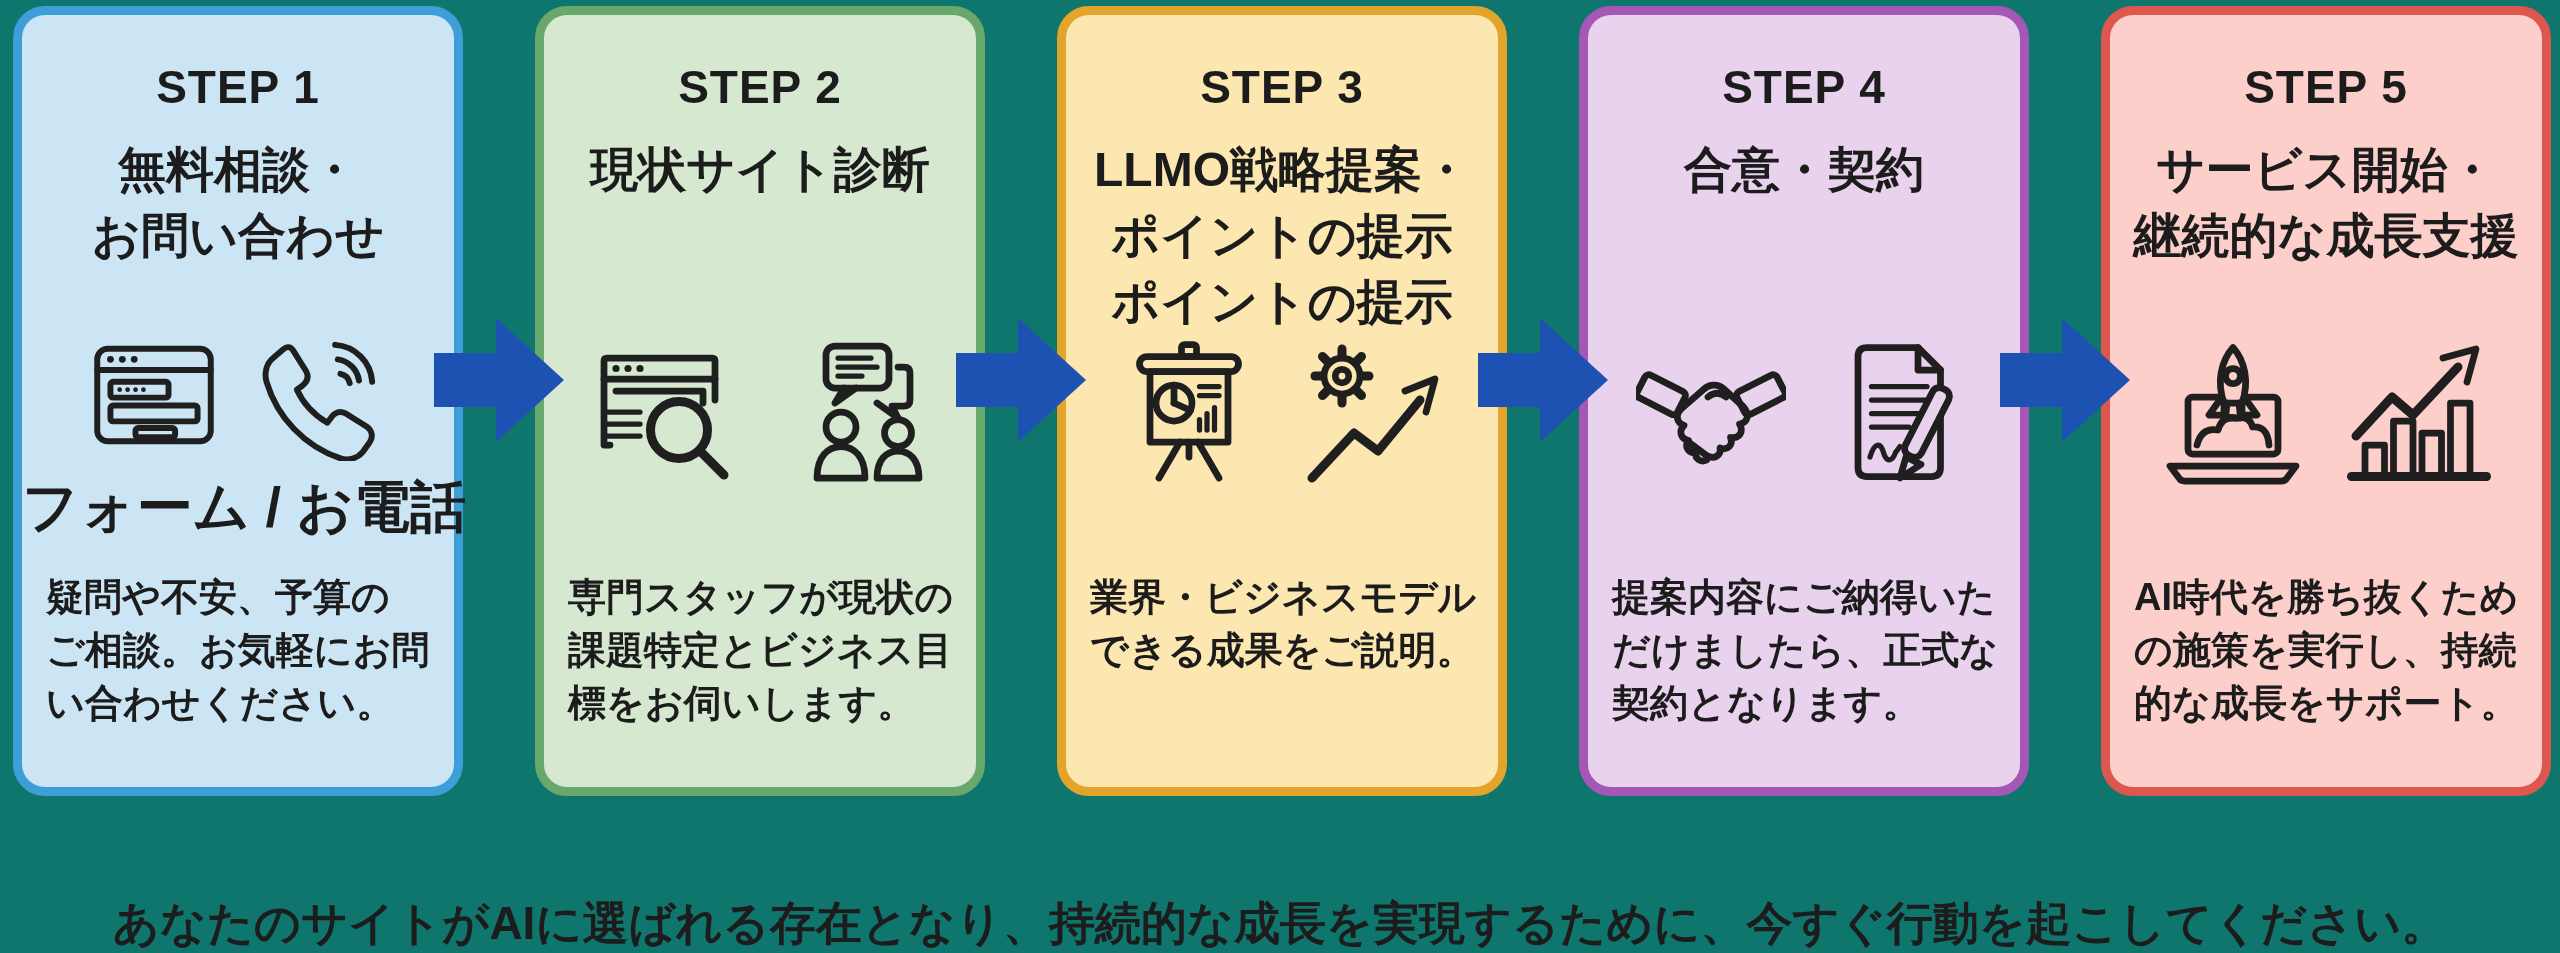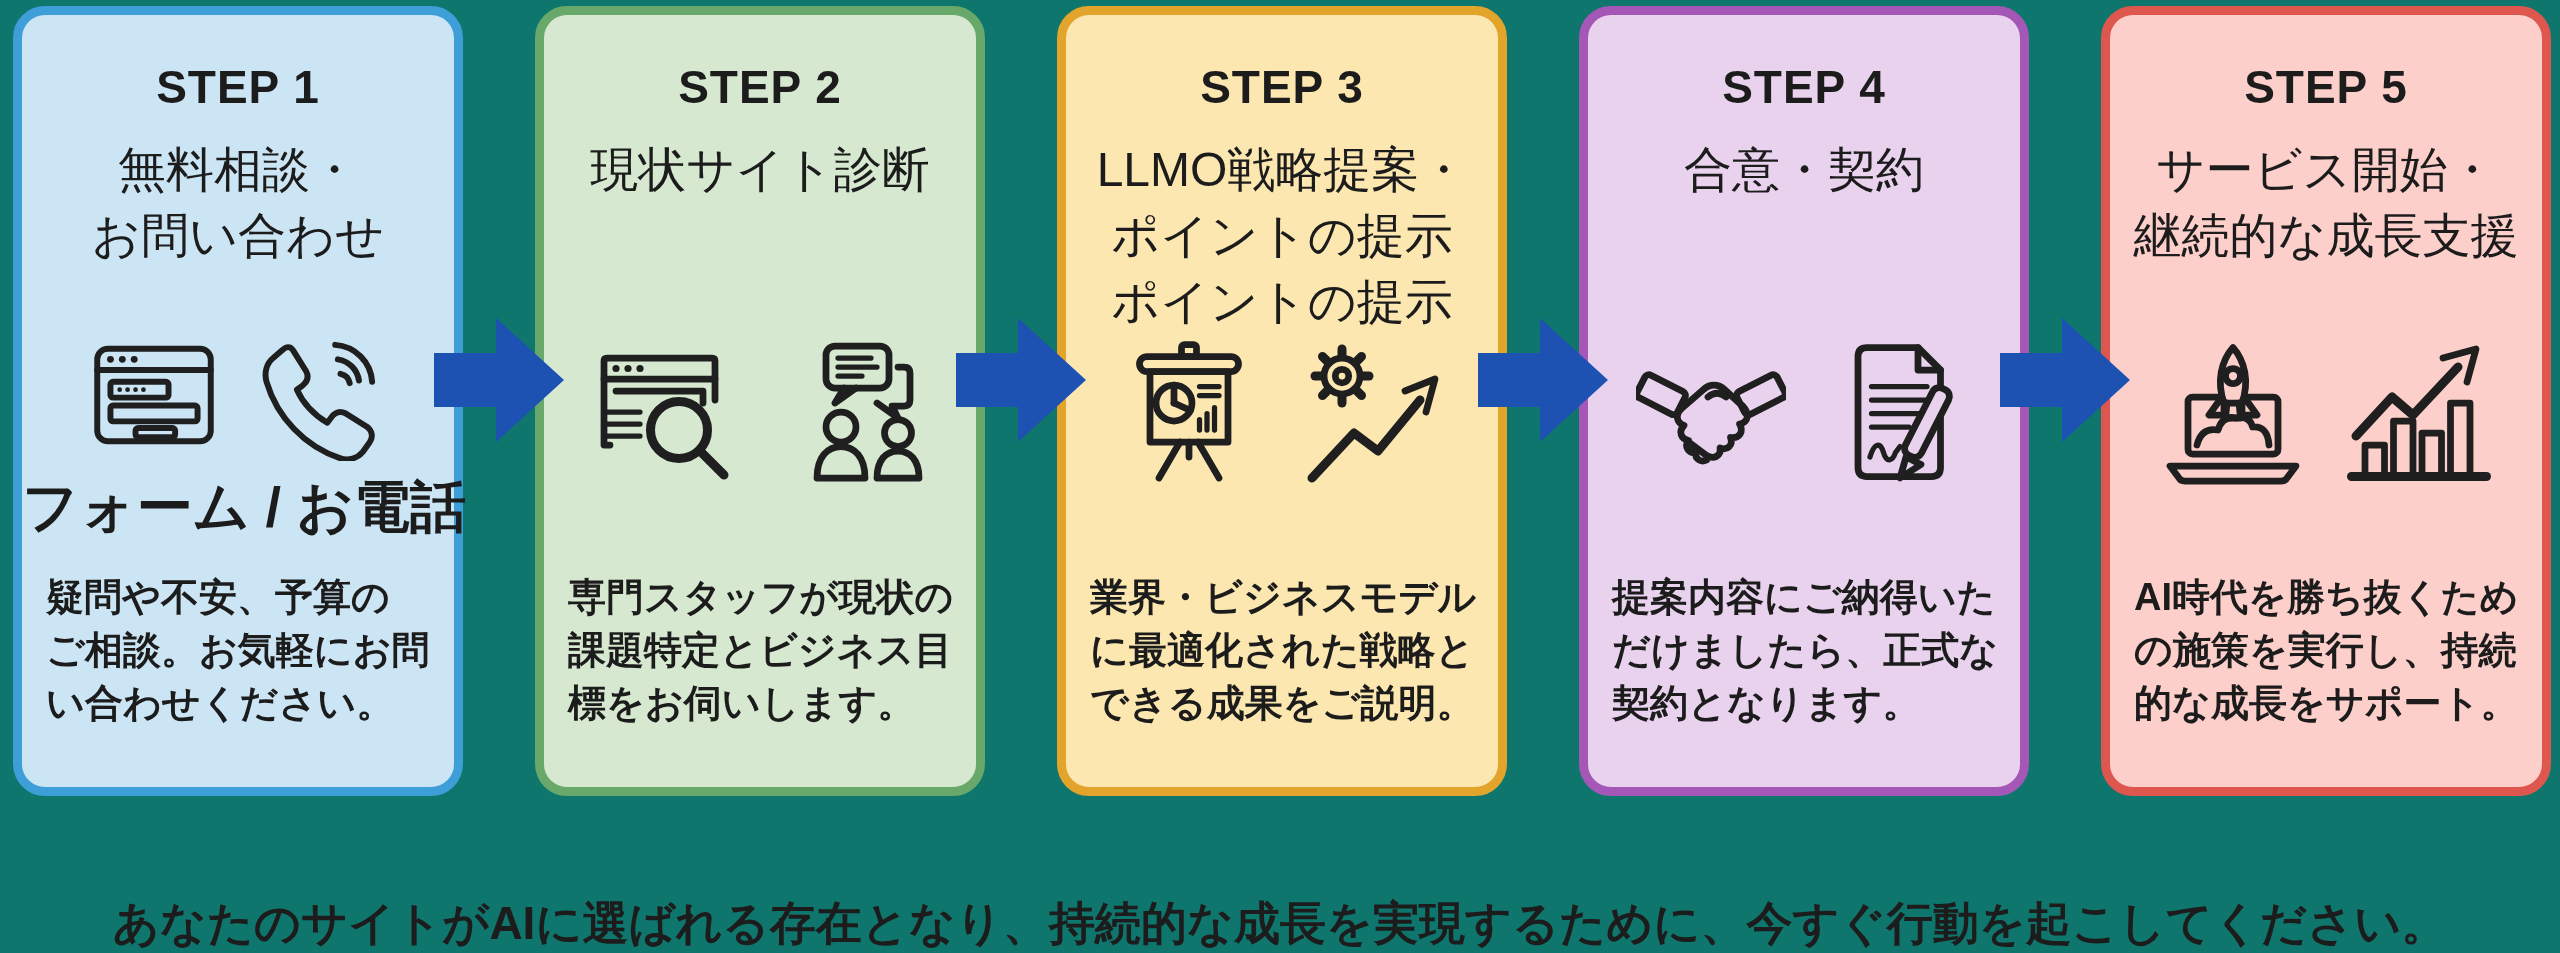--- a/index.html
+++ b/index.html
@@ -10,21 +10,21 @@
   .card{
     position:absolute;top:6px;width:450px;height:790px;box-sizing:border-box;
     background:var(--bg);border:9px solid var(--border);border-radius:32px;
   }
   .card-title{
     position:absolute;top:49px;left:0;right:0;text-align:center;
     font-size:46px;font-weight:700;letter-spacing:1px;line-height:1;
   }
   .card-heading{
     position:absolute;top:122px;left:0;right:0;text-align:center;
-    font-size:48px;font-weight:400;line-height:66px;white-space:nowrap;
+    font-size:48px;font-weight:700;line-height:66px;white-space:nowrap;
   }
   .card-icons{
     position:absolute;top:315px;left:0;right:0;height:170px;
     display:flex;justify-content:center;align-items:center;gap:36px;
   }
   .card-icons .icon{display:block;width:150px;height:150px;}
   .card-icons .icon svg{width:100%;height:100%;display:block;}
   .card.has-caption .card-icons{top:305px;height:150px;}
   .card.has-caption .card-icons .icon{width:132px;height:132px;}
   .card-caption{
@@ -175,21 +175,20 @@
     <line class="thick" x1="15" y1="37" x2="19" y2="33"></line>
     <line class="thick" x1="37" y1="15" x2="41" y2="11"></line>
     <path class="thick" d="M8 92 L36 62 L52 74 L80 40"></path>
     <path d="M70 34 L90 26 L84 48"></path>
   </svg>
           </span>
         </div>
 
     <div class="card-desc">
           <div>業界・ビジネスモデル</div>
-          <div>に最適化された戦略と</div>
           <div>できる成果をご説明。</div>
         </div>
   </div>
       <div class="card" style="--bg: #e9d2ee; --border: #a557b7; left: 1579px;">
     <div class="card-title">STEP 4</div>
     <div class="card-heading">
           <div>合意・契約</div>
         </div>
     <div class="card-icons">
           <span class="icon">

